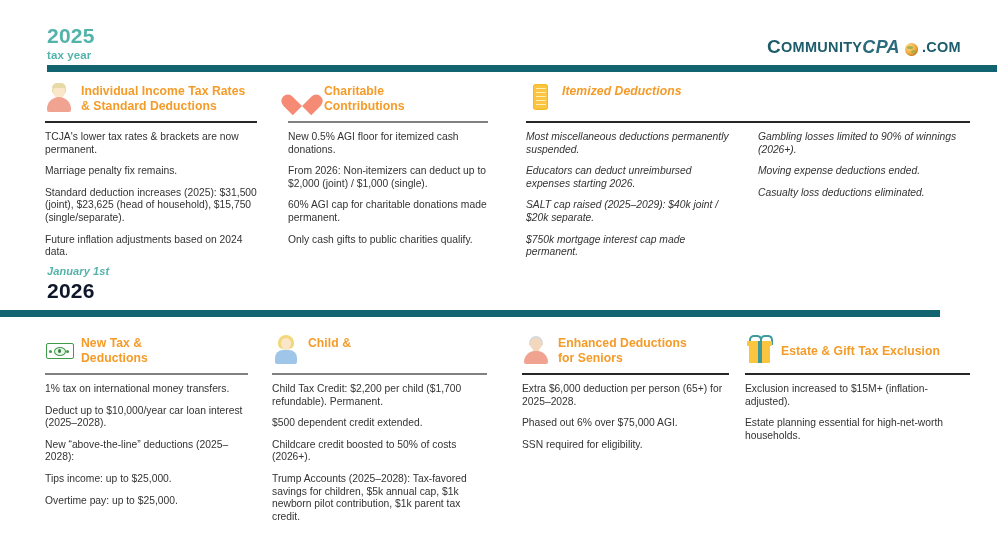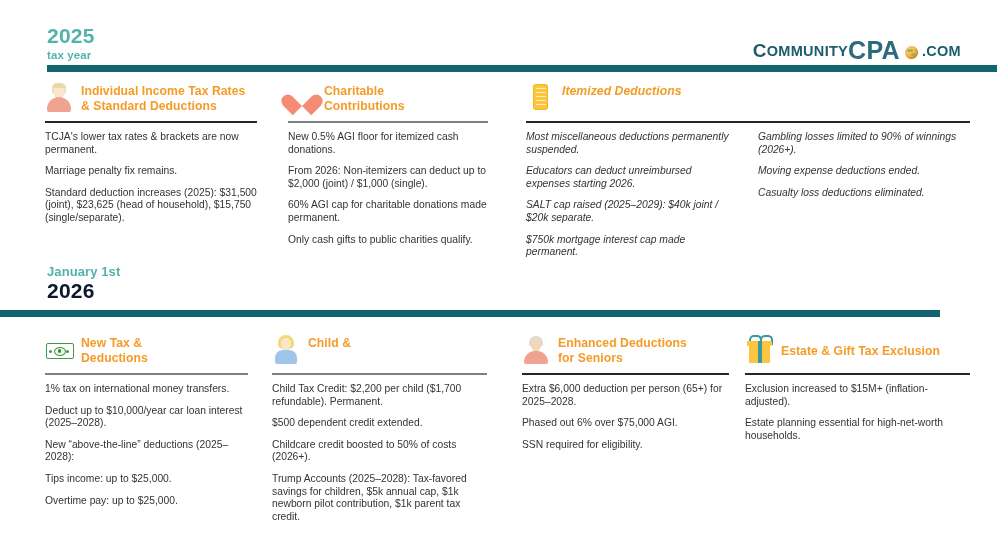--- a/index.html
+++ b/index.html
@@ -24,21 +24,21 @@
     font-size:11.5px;font-weight:bold;color:#53b3ab;line-height:15px;
     margin-top:1px;letter-spacing:.1px;
   }
   .logo{
     position:absolute;right:36px;top:25px;
     display:flex;align-items:center;
     font-size:19px;font-weight:bold;color:#1d5d6b;
     letter-spacing:.3px;white-space:nowrap;
   }
   .logo .sc{font-size:14.5px;}
-  .logo .cpa{color:#2b6c7c;font-size:25px;}
+  .logo .cpa{color:#2b6c7c;font-size:18px;font-style:italic;}
   .globe{
     display:inline-block;width:13px;height:13px;border-radius:50%;
     background:radial-gradient(circle at 35% 32%, #ffd87a 0%, #f0a93c 55%, #d98a21 100%);
     margin:0 4px 0 5px;position:relative;top:2px;
     box-shadow:inset -1px -1px 1px rgba(120,70,0,.35);
   }
   .globe::before{
     content:"";position:absolute;left:2px;top:3px;width:6px;height:3px;
     border-radius:50%;background:#8fae4a;opacity:.85;
   }
@@ -50,21 +50,21 @@
   
   .teal-rule-top{
     position:absolute;left:47px;top:65px;width:950px;height:7px;background:#126470;
   }
   .teal-rule-mid{
     position:absolute;left:0px;top:310px;width:940px;height:7px;background:#126470;
   }
 
   
   .mid-block{position:absolute;left:47px;top:264px;}
-  .mid-sub{font-size:13px;font-weight:bold;color:#53b3ab;line-height:15px;letter-spacing:.1px;}
+  .mid-sub{font-size:11px;font-weight:bold;color:#53b3ab;line-height:15px;letter-spacing:.1px;font-style:italic;}
   .mid-big{font-size:21px;font-weight:bold;color:#0f172a;line-height:23px;letter-spacing:.2px;}
 
   
   .card{position:absolute;}
   .card-head{display:flex;align-items:flex-start;gap:8px;min-height:34px;}
   .card-title{
     font-size:12.2px;font-weight:bold;color:#f59b28;line-height:15px;
     padding-top:2px;letter-spacing:.05px;
   }
   .card-rule{height:2px;background:#262626;margin-top:5px;}
@@ -175,20 +175,21 @@
       <div class="card-title">
         <div>Individual Income Tax Rates</div>
         <div>&amp; Standard Deductions</div>
       </div>
     </div>
     <div class="card-rule"></div>
     <div class="card-body">
       <div class="bullet">TCJA's lower tax rates &amp; brackets are now permanent.</div>
       <div class="bullet">Marriage penalty fix remains.</div>
       <div class="bullet">Standard deduction increases (2025): $31,500 (joint), $23,625 (head of household), $15,750 (single/separate).</div>
+      <div class="bullet">Future inflation adjustments based on 2024 data.</div>
     </div>
   </div>
 
   <div class="card" style="left:288px;top:82px;width:200px;">
     <div class="card-head">
       <div class="ico ico-heart">
           <div class="h"></div>
         </div>
       <div class="card-title">
         <div>Charitable</div>

